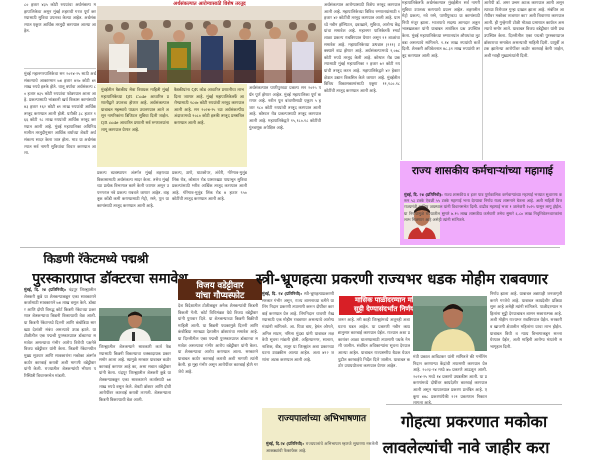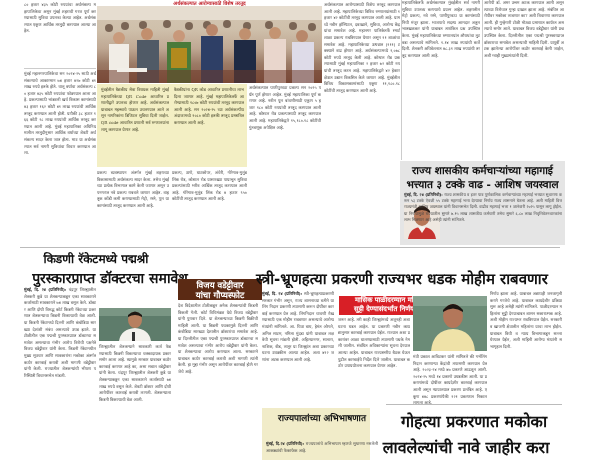--- a/index.html
+++ b/index.html
@@ -19,21 +19,21 @@
     font-family: "DejaVu Sans", sans-serif;
     font-weight: bold;
     color: #111;
     white-space: nowrap;
     overflow: hidden;
     text-align: center;
   }
   .photo { overflow: hidden; }
   .rule-h { position: absolute; height: 1px; background: #bbb; }
   .rule-v { position: absolute; width: 1px; background: #ccc; }
-  .tan-box { background: #e5e5e5; }
+  .tan-box { background: #f0abfc; }
   .yellow-box { background: #f3efc4; }
   .brown-tag { background: #5b2a14; color: #fff; font-weight: bold; text-align: center; white-space: nowrap; overflow: hidden; }
   .red-tag { background: #d81f26; color: #fff; font-weight: bold; text-align: center; white-space: nowrap; overflow: hidden; }
   .dateline { font-weight: bold; color: #222; }
 </style>
 </head>
 <body>
 
 <div class="abs col-text" style="left:24px; top:2px; width:72px; height:64px; text-align:justify;">
   <span>८० हजार ४३५ कोटी रुपयांचा अर्थसंकल्प महापालिकेचा असून मुंबई शहराची गरज पूर्ण करण्यासाठी सुविधा उपलब्ध केल्या आहेत. अर्थसंकल्पात एकूण आर्थिक तरतुदी करण्यात आल्या आहेत.</span>
@@ -112,21 +112,20 @@
 
 <div class="abs col-text" style="left:402px; top:0px; width:78px; height:158px;">
   <span>महापालिकेतर्फे अर्थसंकल्पात मुंबईतील सर्व नागरी सुविधा उपलब्ध करण्याचे प्रयत्न आहेत. शहरातील मेट्रो प्रकल्प, नवे रस्ते, पाणीपुरवठा या कामांसाठी निधी मंजूर झाला. भाजपाचे सदस्य आमदार अतुल भातखळकर यांनी याबाबत तारांकित प्रश्न उपस्थित केला. मुंबई महापालिकेच्या रुग्णालयांत औषधांचा तुटवडा असल्याचे सांगितले. १.१४ लाख रुपयांची कर्जे दिली. शेतकरी अधिवेशनात ४८.३१ लाख रुपयांची तरतूद करण्यात आली आहे.</span>
 </div>
 <div class="abs col-text" style="left:484px; top:0px; width:80px; height:158px;">
   <span>आरोपी डॉ. अमर उत्तम अटक करण्यात आली असून त्याच्या विरोधात गुन्हा दाखल झाला आहे. संबंधित आरोपींवर मकोका लावणार का? अशी विचारणा करण्यात आली. ही गुन्हेगारी टोळी मोठ्या प्रमाणात कार्यरत असल्याचे समोर आले. याबाबत विजय वडेट्टीवार यांनी प्रश्न उपस्थित केला. दिल्लीतील एका पद्मश्री पुरस्कारप्राप्त डॉक्टराचा समावेश असल्याची माहिती दिली. यापूर्वी अटक झालेल्या आरोपींवर कठोर कारवाई केली जाईल, अशी ग्वाही मुख्यमंत्र्यांनी दिली.</span>
 </div>
 
 <div class="abs tan-box" style="left:400px; top:161px; width:165px; height:84px;">
   <div class="headline" style="position:absolute; left:2px; top:2px; width:161px; font-size:10.5px;">राज्य शासकीय कर्मचाऱ्यांच्या महागाई</div>
-  <div class="headline" style="position:absolute; left:2px; top:16px; width:161px; font-size:10.5px;">भत्त्यात ३ टक्के वाढ - आशिष जयस्वाल</div>
   <div class="photo" style="position:absolute; left:4px; top:42px; width:36px; height:36px; background:#e8e0d6;">
     <svg width="36" height="36" viewBox="0 0 36 36">
       <rect width="36" height="36" fill="#efe8e0"></rect>
       <ellipse cx="18" cy="13" rx="8" ry="10" fill="#b77858"></ellipse>
       <path d="M10 8 Q18 -2 26 8 L26 10 Q18 4 10 10 Z" fill="#2a1d17"></path>
       <path d="M4 36 Q6 24 18 24 Q30 24 32 36 Z" fill="#c7332f"></path>
       <path d="M14 24 L18 30 L22 24 Z" fill="#f5f2ec"></path>
     </svg>
   </div>
   <div class="col-text" style="position:absolute; left:4px; top:31px; width:158px; height:52px; font-size:4px; line-height:6.2px; text-indent:0;">

